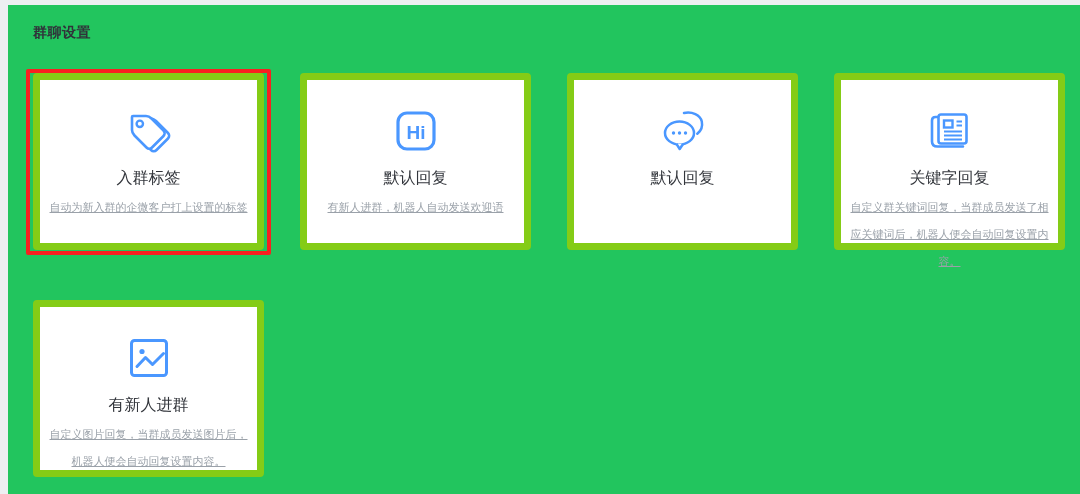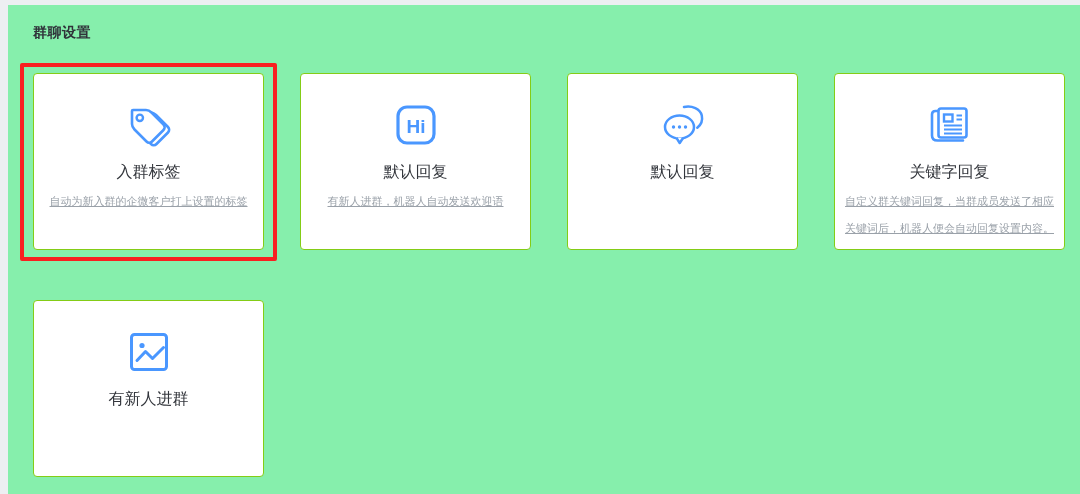--- a/index.html
+++ b/index.html
@@ -4,41 +4,41 @@
 <style>
   html,body{margin:0;padding:0;}
   body{
     width:1080px;height:494px;
     background:#edeff2;
     font-family:"Liberation Sans","DejaVu Sans",sans-serif;
     overflow:hidden;position:relative;
   }
   .panel{
     position:absolute;left:8px;top:5px;right:0;bottom:0;
-    background:#86efac;
+    background:#22c55e;
   }
   .section-title{
     padding:19px 0 0 25px;
     font-size:14px;
     font-weight:700;
     color:#30333a;
     letter-spacing:.5px;
   }
   .grid{
     margin:31px 15px 0 25px;
     display:grid;
     grid-template-columns:repeat(4,1fr);
     gap:50px 36px;
   }
   .cell{
     position:relative;
     box-sizing:border-box;
     height:177px;
     background:#fff;
-    border:1px solid #84cc16;
+    border:7px solid #84cc16;
     border-radius:4px;
     text-align:center;
     padding-top:27px;
     cursor:pointer;
   }
   .icon{
     height:48px;
     display:flex;align-items:center;justify-content:center;
     color:var(--accent,#4a97ff);
   }
@@ -130,16 +130,17 @@
 
     <div class="cell">
       <div class="icon">
         <svg width="44" height="44" viewBox="0 0 44 44" fill="none">
           <rect x="4.5" y="4.5" width="35" height="35" rx="3" stroke="currentColor" stroke-width="3"></rect>
           <circle cx="15" cy="15.5" r="2.6" fill="currentColor"></circle>
           <path d="M10 30.5 L18.5 21.5 L25.5 28.5 L36.5 17.5" stroke="currentColor" stroke-width="3" stroke-linecap="round" stroke-linejoin="round"></path>
         </svg>
       </div>
       <div class="card-title">有新人进群</div>
+      <div class="card-desc">自定义图片回复，当群成员发送图片后，机器人便会自动回复设置内容。</div>
     </div>
 
   </div>
 </div>
 
 </body></html>

